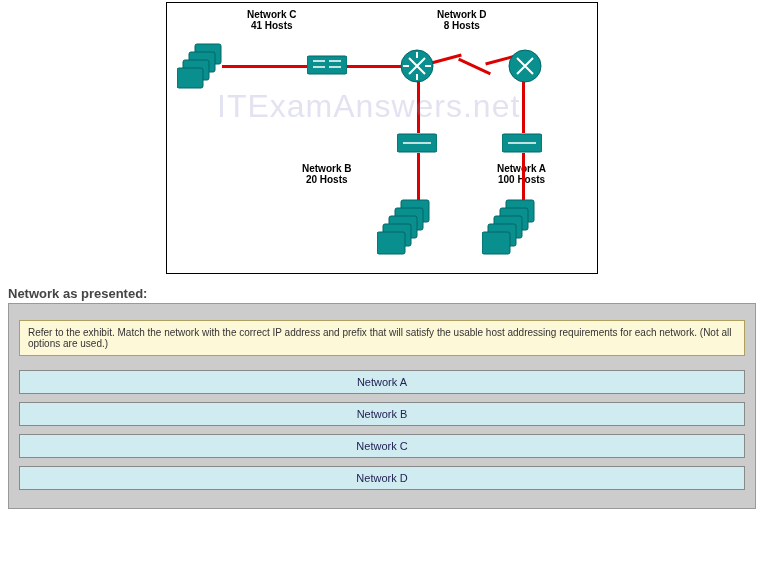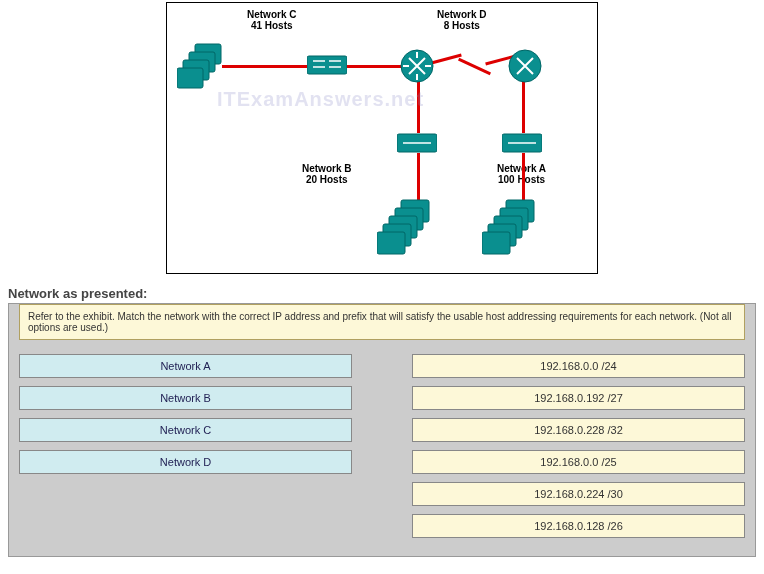--- a/index.html
+++ b/index.html
@@ -28,22 +28,22 @@
     font-weight: bold;
     color: #000;
     text-align: center;
     line-height: 1.1;
   }
   .device {
     position: absolute;
   }
   .watermark1 {
     position: absolute;
-    font-size: 20px;
-    font-weight: bold;
+    font-size: 32px;
+    font-weight: normal;
     color: rgba(140,140,200,0.25);
     left: 50px;
     top: 85px;
     pointer-events: none;
     letter-spacing: 1px;
   }
   .line {
     position: absolute;
     background: #d00;
     height: 3px;
@@ -56,21 +56,21 @@
   .heading {
     font-size: 13px;
     font-weight: bold;
     color: #444;
     padding: 4px 8px 2px 8px;
   }
   .question-panel {
     margin: 0 8px 8px 8px;
     border: 1px solid #999;
     background: #ccc;
-    padding: 0 10px 18px 10px;
+    padding: 16px 10px 18px 10px;
     position: relative;
   }
   .prompt-box {
     background: #fdf8d8;
     border: 1px solid #b0a060;
     padding: 6px 8px;
     font-size: 10px;
     color: #333;
     margin-bottom: 14px;
   }
@@ -218,22 +218,14 @@
 <div class="question-panel">
   <div class="prompt-box">Refer to the exhibit. Match the network with the correct IP address and prefix that will satisfy the usable host addressing requirements for each network. (Not all options are used.)</div>
 
   <div class="columns">
     <div class="col">
       <div class="slot blue">Network A</div>
       <div class="slot blue">Network B</div>
       <div class="slot blue">Network C</div>
       <div class="slot blue">Network D</div>
     </div>
-    <div class="col">
-      <div class="slot yellow">192.168.0.0 /24</div>
-      <div class="slot yellow">192.168.0.192 /27</div>
-      <div class="slot yellow">192.168.0.228 /32</div>
-      <div class="slot yellow">192.168.0.0 /25</div>
-      <div class="slot yellow">192.168.0.224 /30</div>
-      <div class="slot yellow">192.168.0.128 /26</div>
-    </div>
   </div>
 </div>
 
 </body></html>

